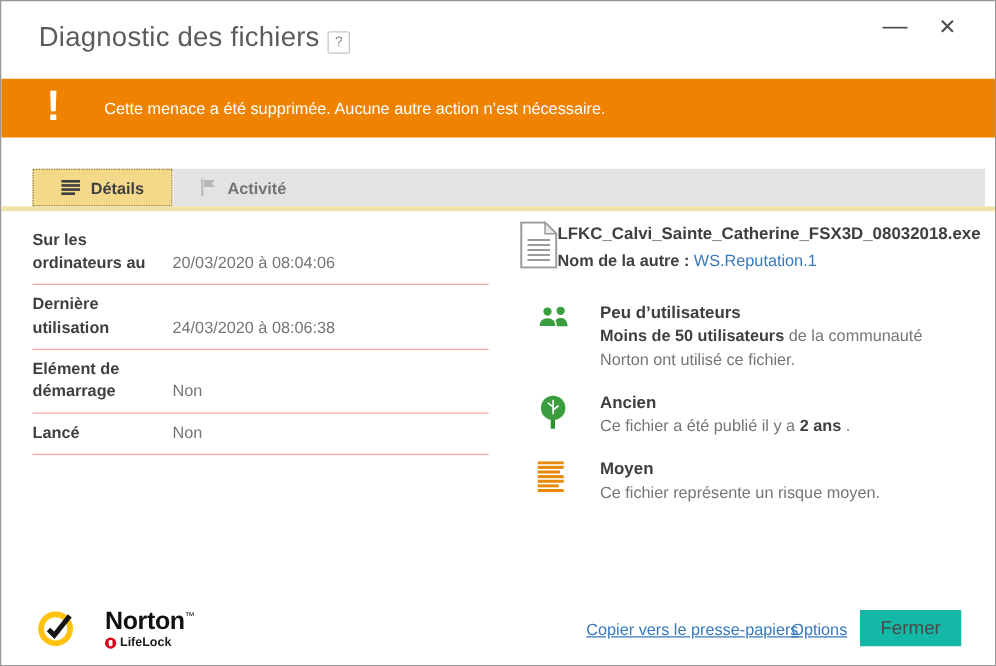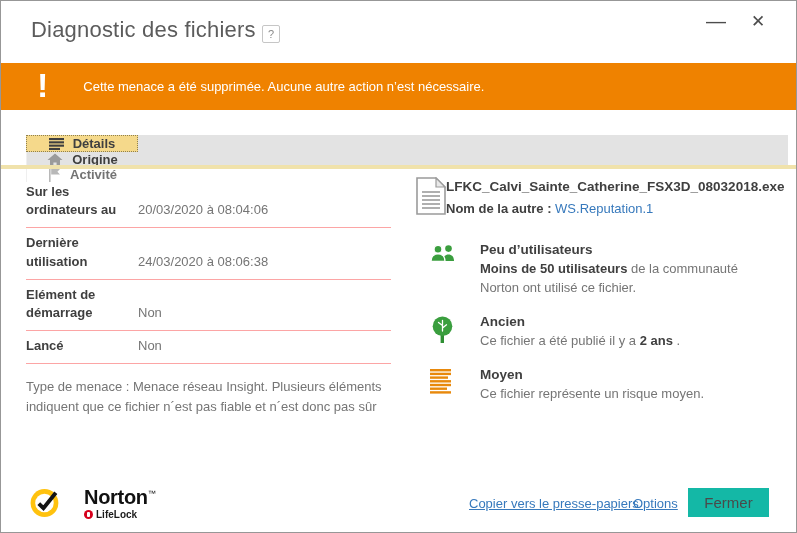--- a/index.html
+++ b/index.html
@@ -15,21 +15,21 @@
     color:#8a8a8a;font-size:11px;line-height:16px;text-align:center;cursor:pointer;}
   .win-btn{position:absolute;top:4px;width:34px;height:32px;display:flex;align-items:center;justify-content:center;
     color:#4d4d4d;cursor:pointer;}
   .min-btn{left:698px;font-size:20px;}
   .close-btn{left:740px;font-size:17px;}
   
   .banner{position:absolute;left:0;right:0;top:62px;height:47px;background:#ef8200;display:flex;align-items:center;}
   .banner-excl{margin-left:36px;color:#fff;font-size:34px;font-weight:700;line-height:1;transform:translateY(-2px);}
   .banner-msg{margin-left:35px;color:#fff;font-size:13px;}
   
-  .tabstrip{position:absolute;left:25px;right:8px;top:134px;height:30px;background:#e3e3e3;display:flex;flex-direction:column;}
+  .tabstrip{position:absolute;left:25px;right:8px;top:134px;height:30px;background:#e3e3e3;display:flex;}
   .tab{width:112px;height:30px;display:flex;align-items:center;justify-content:center;gap:9px;
     font-size:13px;font-weight:700;color:#3f3f3f;box-sizing:border-box;cursor:pointer;}
   .tab.active{background:#f5d98b;border:1px dotted #8f8050;}
   .tab.inactive{border-left:1px solid #efefef;}
   .tab.disabled{color:#737373;}
   .tab-underline{position:absolute;left:0;right:0;top:164px;height:4px;background:#f0e2ab;}
   
   .details{position:absolute;left:25px;top:176px;width:365px;}
   .drow{display:flex;align-items:flex-end;border-bottom:1px solid #fca5a5;padding:6px 0 8px;}
   .dlabel{flex:0 0 112px;font-weight:700;color:#3f3f3f;line-height:1.4;}
@@ -84,26 +84,20 @@
   <div class="tabstrip">
     <div class="tab active">
       <svg width="15" height="12" viewBox="0 0 15 12">
         <rect x="0" y="0" width="15" height="2.1" fill="#3f3f3f"></rect>
         <rect x="0" y="3.3" width="15" height="2.1" fill="#3f3f3f"></rect>
         <rect x="0" y="6.6" width="15" height="2.1" fill="#3f3f3f"></rect>
         <rect x="0" y="9.9" width="11" height="2.1" fill="#3f3f3f"></rect>
       </svg>
       <span>Détails</span>
     </div>
-    <div class="tab inactive">
-      <svg width="16" height="14" viewBox="0 0 16 14">
-        <path d="M8 0.5 L15.5 7 H13 V13.5 H9.6 V9.6 H6.4 V13.5 H3 V7 H0.5 Z" fill="#9b9b9b"></path>
-      </svg>
-      <span>Origine</span>
-    </div>
     <div class="tab inactive disabled">
       <svg width="13" height="14" viewBox="0 0 13 14">
         <rect x="1" y="0" width="1.6" height="14" fill="#b8b8b8"></rect>
         <path d="M3.2 1 H12 L9.4 3.8 L12 6.6 H3.2 Z" fill="#b8b8b8"></path>
       </svg>
       <span>Activité</span>
     </div>
   </div>
   <div class="tab-underline"></div>
 
@@ -117,21 +111,20 @@
       <span class="dvalue">24/03/2020 à 08:06:38</span>
     </div>
     <div class="drow">
       <span class="dlabel">Elément de démarrage</span>
       <span class="dvalue">Non</span>
     </div>
     <div class="drow">
       <span class="dlabel">Lancé</span>
       <span class="dvalue">Non</span>
     </div>
-    <div class="note">Type de menace : Menace réseau Insight. Plusieurs éléments indiquent que ce fichier n´est pas fiable et n´est donc pas sûr</div>
   </div>
 
   <div class="rightpanel">
     <div class="filehead">
       <svg width="30" height="38" viewBox="0 0 30 38">
         <path d="M1 1 H20 L29 10 V37 H1 Z" fill="#ffffff" stroke="#9b9b9b" stroke-width="1.6"></path>
         <path d="M20 1 L29 10 H20 Z" fill="#e9e9e9" stroke="#9b9b9b" stroke-width="1.2"></path>
         <g stroke="#9b9b9b" stroke-width="1.6">
           <line x1="6" y1="15" x2="24" y2="15"></line>
           <line x1="6" y1="19" x2="24" y2="19"></line>

